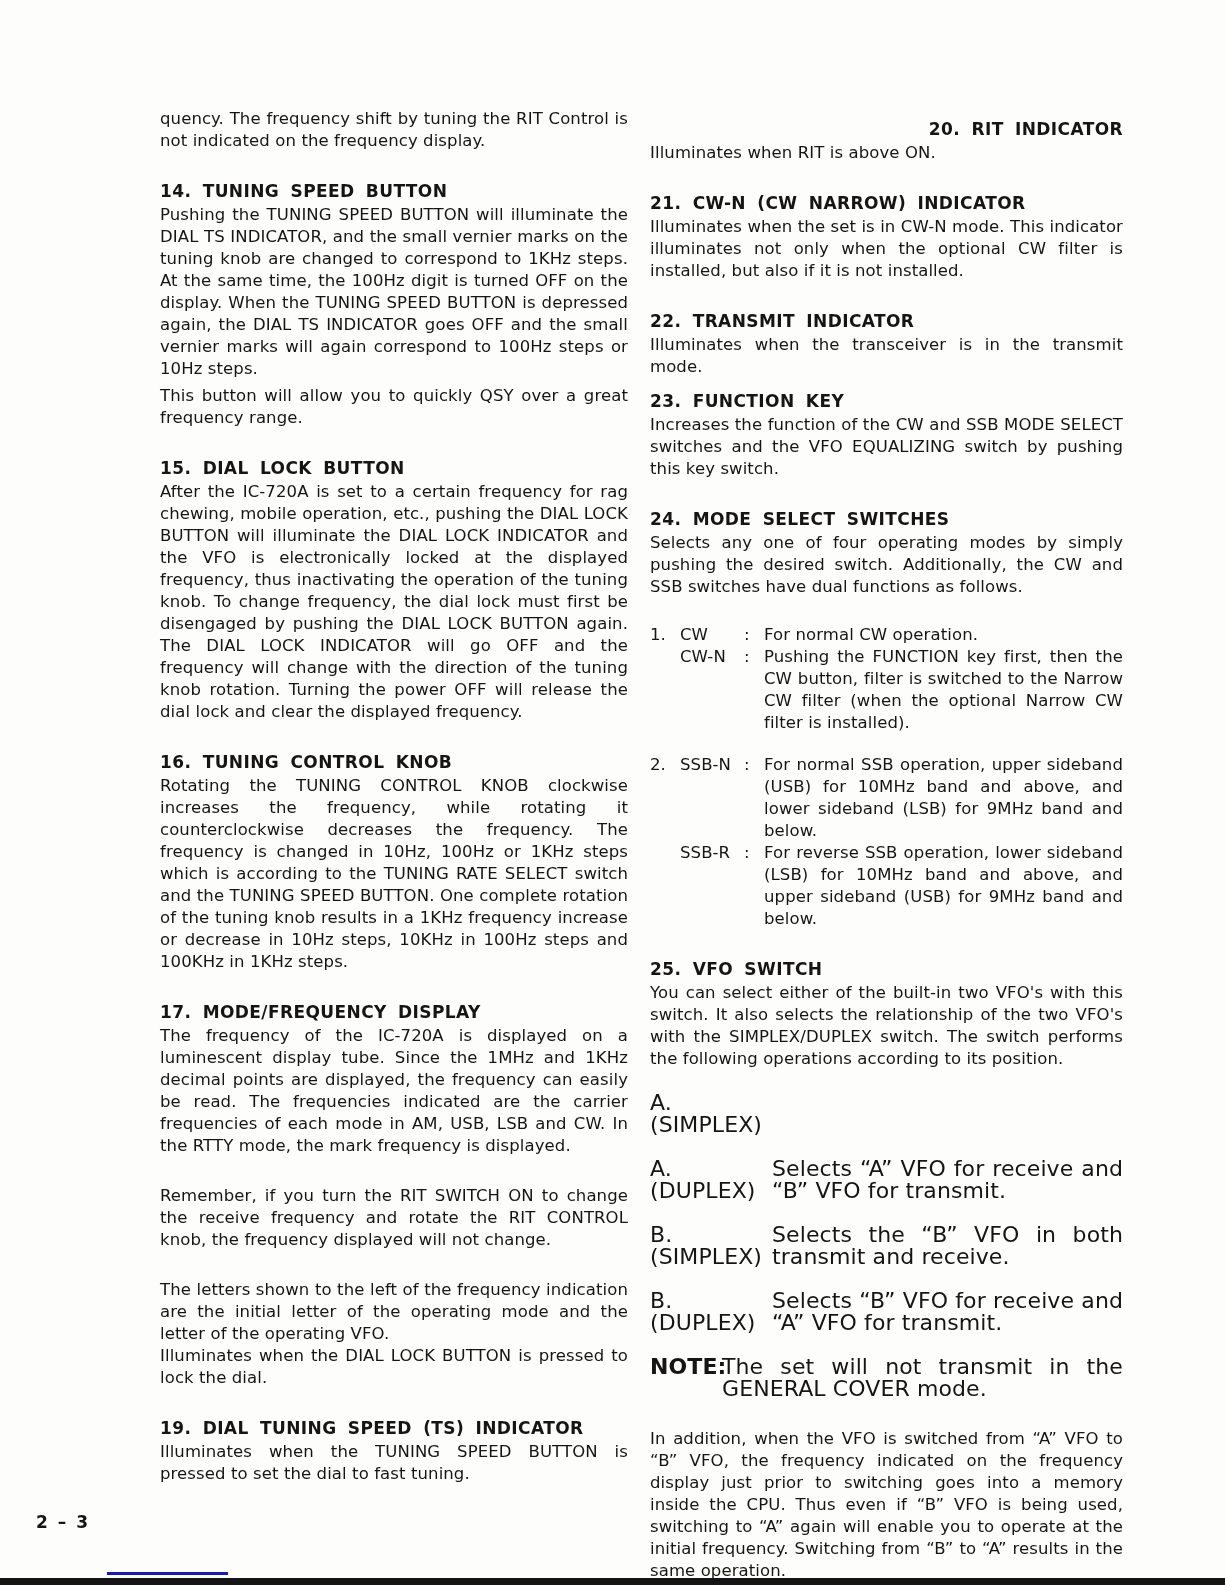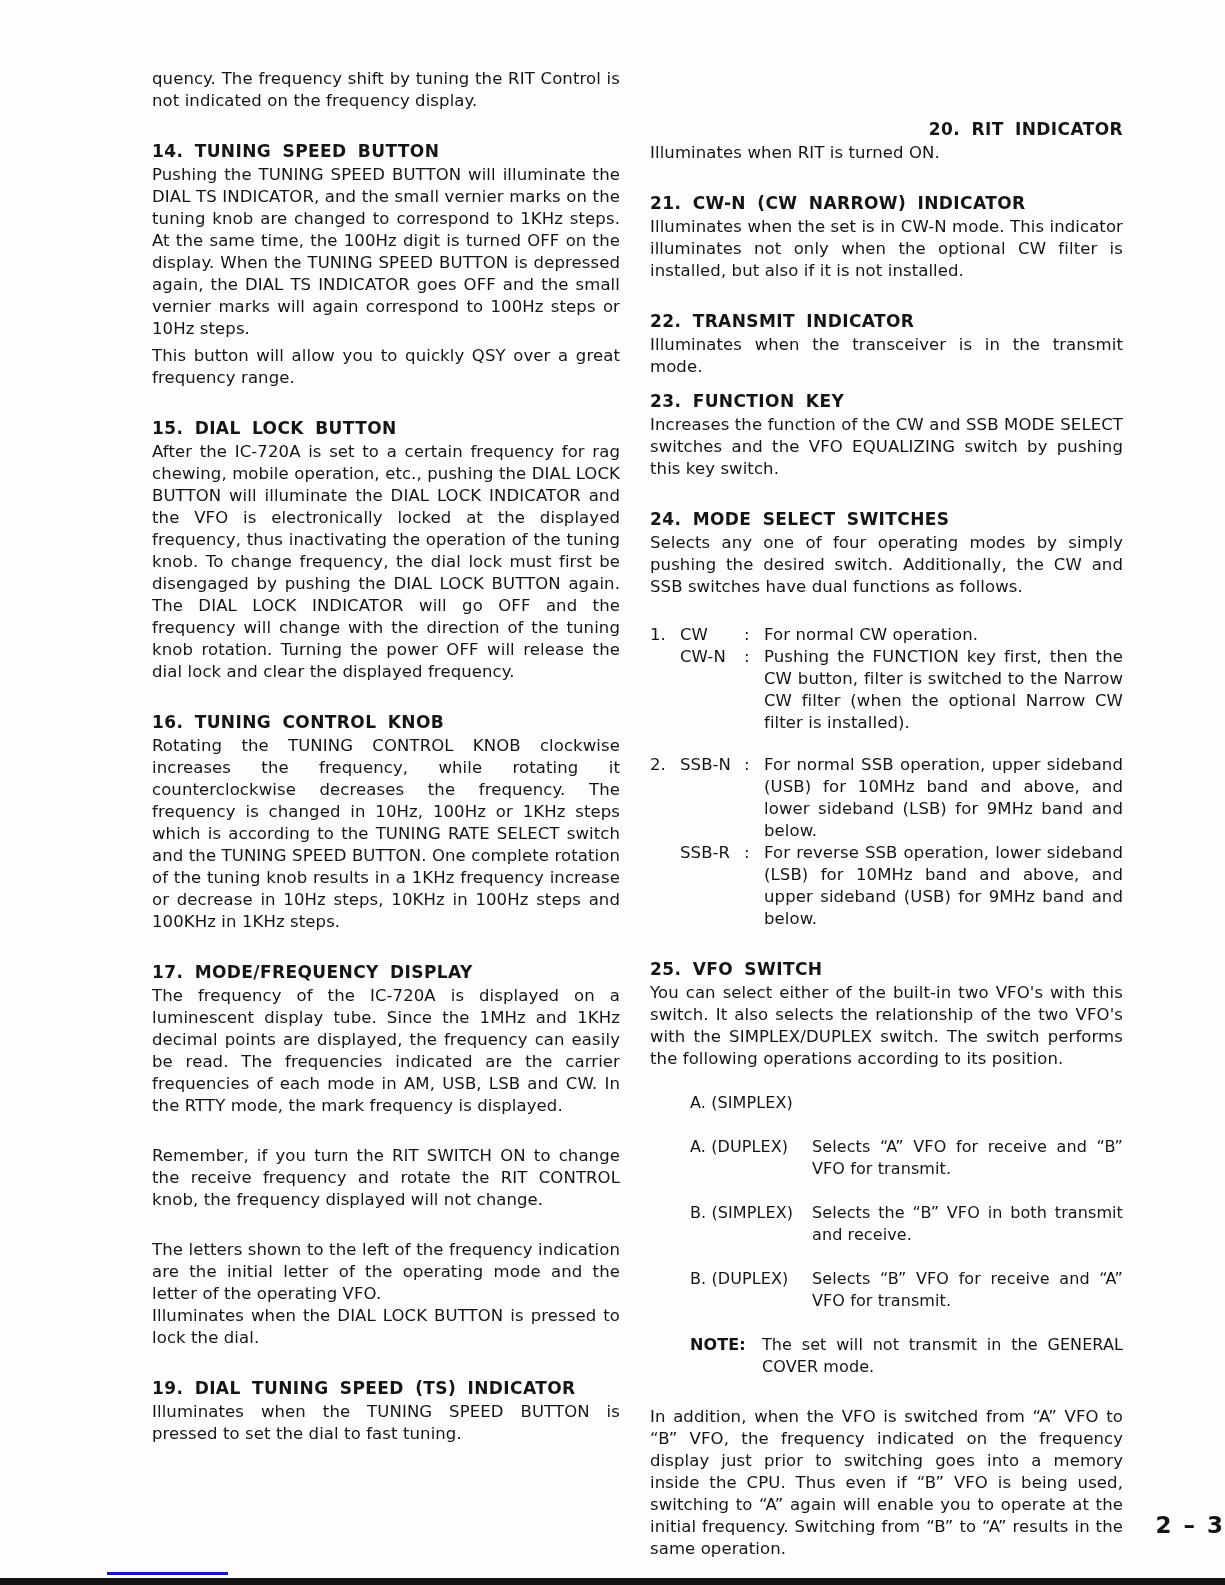--- a/index.html
+++ b/index.html
@@ -5,21 +5,21 @@
   html,body{margin:0;padding:0;background:#ffffff;}
   .page{
     position:relative;
     width:1225px;height:1585px;
     background:#fdfdfc;
     font-family:"DejaVu Sans","Liberation Sans",sans-serif;
     color:#171513;
     overflow:hidden;
   }
   .col{position:absolute;top:0;}
-  .col-left{left:152px;width:468px;padding-top:68px;}
+  .col-left{left:160px;width:468px;padding-top:108px;}
   .col-right{left:650px;width:473px;padding-top:118px;}
   p.body{
     margin:0;
     font-size:16.5px;
     line-height:22px;
     letter-spacing:0.1px;
     text-align:justify;
   }
   h3.head{
     margin:28px 0 2px 0;
@@ -41,30 +41,30 @@
     grid-template-columns:30px 64px 20px 1fr;
     font-size:16.5px;line-height:22px;letter-spacing:0.1px;
   }
   .dl-row.spaced{margin-top:20px;}
   .dl-desc{text-align:justify;}
   
   .vfo-row{
     display:grid;
     grid-template-columns:122px 1fr;
     margin-top:22px;
-    font-size:16px;line-height:22px;letter-spacing:0.1px;margin-left:40px;
+    font-size:22px;line-height:22px;letter-spacing:0.1px;
   }
   .vfo-row.note{grid-template-columns:72px 1fr;}
   .vfo-row .vfo-term{font-weight:normal;}
   .vfo-row.note .vfo-term{font-weight:bold;}
   .vfo-desc{text-align:justify;}
   .page-number{
     position:absolute;left:0;right:0;top:1512px;
-    text-align:right;
-    font-size:23px;font-weight:bold;letter-spacing:2px;
+    text-align:left;
+    font-size:17px;font-weight:bold;letter-spacing:2px;padding-left:36px;
   }
   .blue-underline{
     position:absolute;left:107px;top:1572px;
     width:121px;height:3px;background:#1717c9;
   }
   .bottom-bar{
     position:absolute;left:0;bottom:0;
     width:100%;height:7px;background:#141414;
   }
 </style>
@@ -106,21 +106,21 @@
     <section>
       <h3 class="head">19. DIAL TUNING SPEED (TS) INDICATOR</h3>
       <p class="body">Illuminates when the TUNING SPEED BUTTON is pressed to set the dial to fast tuning.</p>
     </section>
   </div>
 
   <div class="col col-right">
 
     <section>
       <h3 class="head">20. RIT INDICATOR</h3>
-      <p class="body">Illuminates when RIT is turned ON.</p>
+      <p class="body">Illuminates when RIT is above ON.</p>
     </section>
 
     <section>
       <h3 class="head">21. CW-N (CW NARROW) INDICATOR</h3>
       <p class="body">Illuminates when the set is in CW-N mode. This indicator illuminates not only when the optional CW filter is installed, but also if it is not installed.</p>
     </section>
 
     <section>
       <h3 class="head">22. TRANSMIT INDICATOR</h3>
       <p class="body">Illuminates when the transceiver is in the transmit mode.</p>

